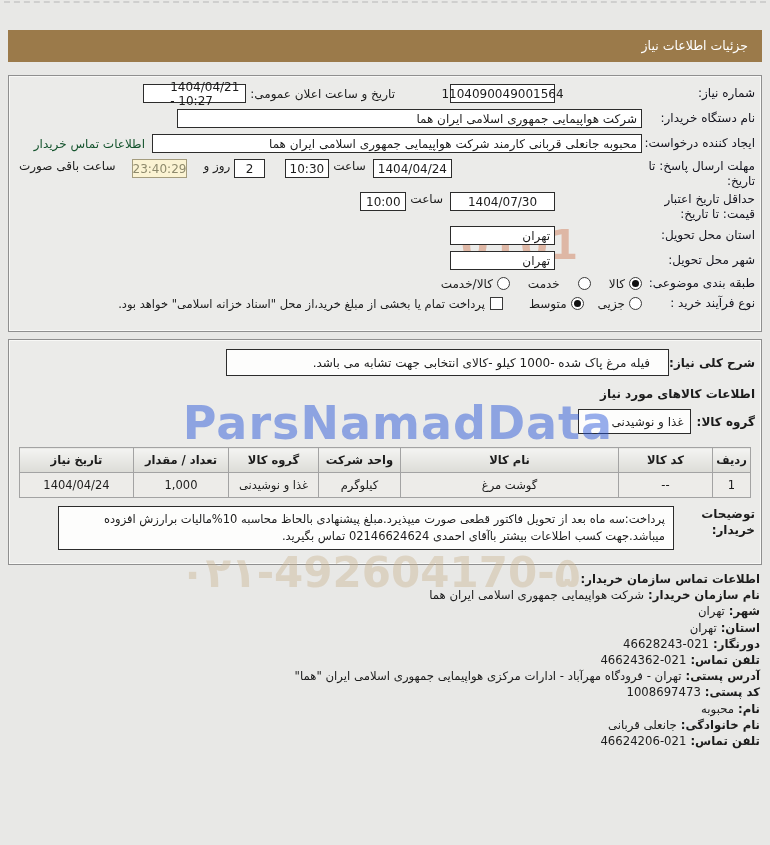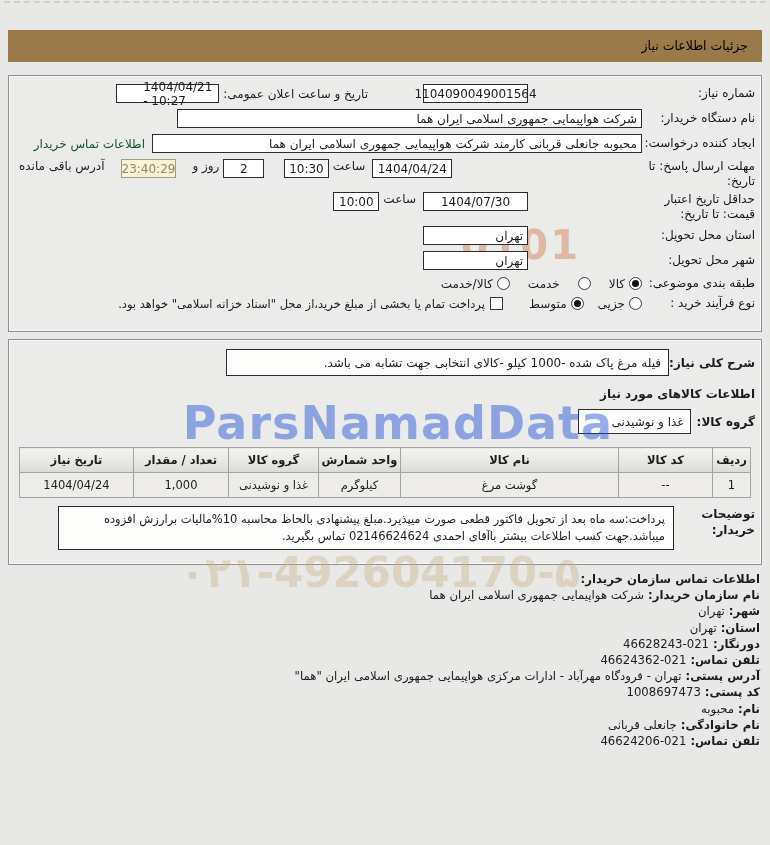--- a/index.html
+++ b/index.html
@@ -11,21 +11,21 @@
     font-size:12px;
     color:#1c1c1c;
     overflow:hidden;
     direction:rtl;
   }
   .top-dashes { position:absolute; top:1px; left:4px; right:4px; border-top:2px dashed #c9c9c9; opacity:.8; }
 
   
   .titlebar {
     position:absolute; top:30px; right:8px; width:754px; height:32px;
-    background:#9b7a4a; color:#000000; line-height:32px;
+    background:#9b7a4a; color:#ffffff; line-height:32px;
     padding:0 14px; font-size:12.5px;
   }
 
   
   .panel {
     position:absolute; right:8px; width:754px;
     background:#ebebe9;
     border:1px solid #8f8f8f;
     box-shadow:inset 1px 1px 0 #f8f8f6, inset -1px -1px 0 #f8f8f6;
   }
@@ -34,21 +34,21 @@
 
   .frow { display:flex; align-items:center; margin-bottom:6px; position:relative; z-index:2; }
   .frow.top { align-items:flex-start; }
   .flabel { width:113px; text-align:right; color:#15151f; line-height:15px; flex:0 0 113px; }
   .box {
     background:#fff; border:1px solid #2c2c2c; height:19px;
     display:flex; align-items:center; padding:0 4px; font-size:12px;
   }
   .box.center { justify-content:center; }
   .w-date { width:105px; margin-left:3px; }
-  .m-col  { margin-right:114px; }   
+  .m-col  { margin-right:87px; }   
   .m-col2 { margin-right:190px; }
   .w-wide  { width:465px; }
   .w-wide2 { width:490px; }
   .w-time { width:46px; }
   .w-days { width:52px; margin-right:20px; }
   .w-ann  { width:103px;padding-left:26px; }
   .sm-lbl { margin:0 4px; white-space:nowrap; }
   .countdown {
     width:62px; height:19px; background:#fbf3d3; border:1px solid #a49c7e;
     color:#8e8a6d; display:flex; align-items:center; justify-content:center; margin:0 12px;
@@ -60,21 +60,21 @@
   .radio.sel::after { content:""; position:absolute; inset:2px; background:#111; border-radius:50%; }
   .rlabel { margin-left:18px; }
   .checkbox { width:13px; height:13px; border:1px solid #3a3a3a; background:#fff; display:inline-block;
               flex:0 0 13px; margin-left:5px; }
   .longtxt { font-size:11.5px; }
 
   
   .descrow { display:flex; align-items:center; }
   .blabel { font-weight:bold; white-space:nowrap; margin-left:0; }
   .descbox { width:443px; height:27px; background:#fdfdfc; border:1px solid #2c2c2c;
-             display:flex; align-items:center; padding:0 7px; }
+             display:flex; align-items:center; padding:0 18px; }
   .heading { font-weight:bold; margin-top:11px; }
   .grouprow { display:flex; align-items:center; margin-top:8px; }
   .groupbox { width:113px; height:25px; background:#fdfdfc; border:1px solid #2c2c2c;
               display:flex; align-items:center; padding:0 6px; margin-right:6px; }
 
   table.items { border-collapse:collapse; table-layout:fixed; width:731px; margin:13px auto 0 auto;
                 font-size:11.5px; position:relative; z-index:2; }
   table.items th, table.items td { border:1px solid #a3a3a3; height:25px; text-align:center; overflow:hidden; }
   table.items th { background:linear-gradient(#f4f4f2,#dcdcd7); font-weight:bold; }
   table.items td { background:#edece9; }
@@ -160,21 +160,21 @@
     <div class="box center w-time">
         <span dir="ltr">10:30</span>
       </div>
     <div class="box center w-days">
         <span dir="ltr">2</span>
       </div>
     <div class="sm-lbl">روز و</div>
     <div class="countdown">
         <span dir="ltr">23:40:29</span>
       </div>
-    <div class="sm-lbl">آدرس باقی مانده</div>
+    <div class="sm-lbl">ساعت باقی صورت</div>
   </div>
 
   <div class="frow top" style="margin-bottom:4px">
     <div class="flabel">
       <span>حداقل تاریخ اعتبار</span><br>
       <span>قیمت: تا تاریخ:</span>
     </div>
     <div class="box center w-date m-col">
         <span dir="ltr">1404/07/30</span>
       </div>
@@ -245,21 +245,21 @@
         <col class="c3">
         <col class="c4">
         <col class="c5">
         <col class="c6">
       </colgroup>
     <thead>
       <tr>
         <th>ردیف</th>
         <th>کد کالا</th>
         <th>نام کالا</th>
-        <th>واحد شمارش</th>
+        <th>واحد شرکت</th>
         <th>گروه کالا</th>
         <th>تعداد / مقدار</th>
         <th>تاریخ نیاز</th>
       </tr>
     </thead>
     <tbody>
       <tr>
         <td>1</td>
         <td>--</td>
         <td>گوشت مرغ</td>

